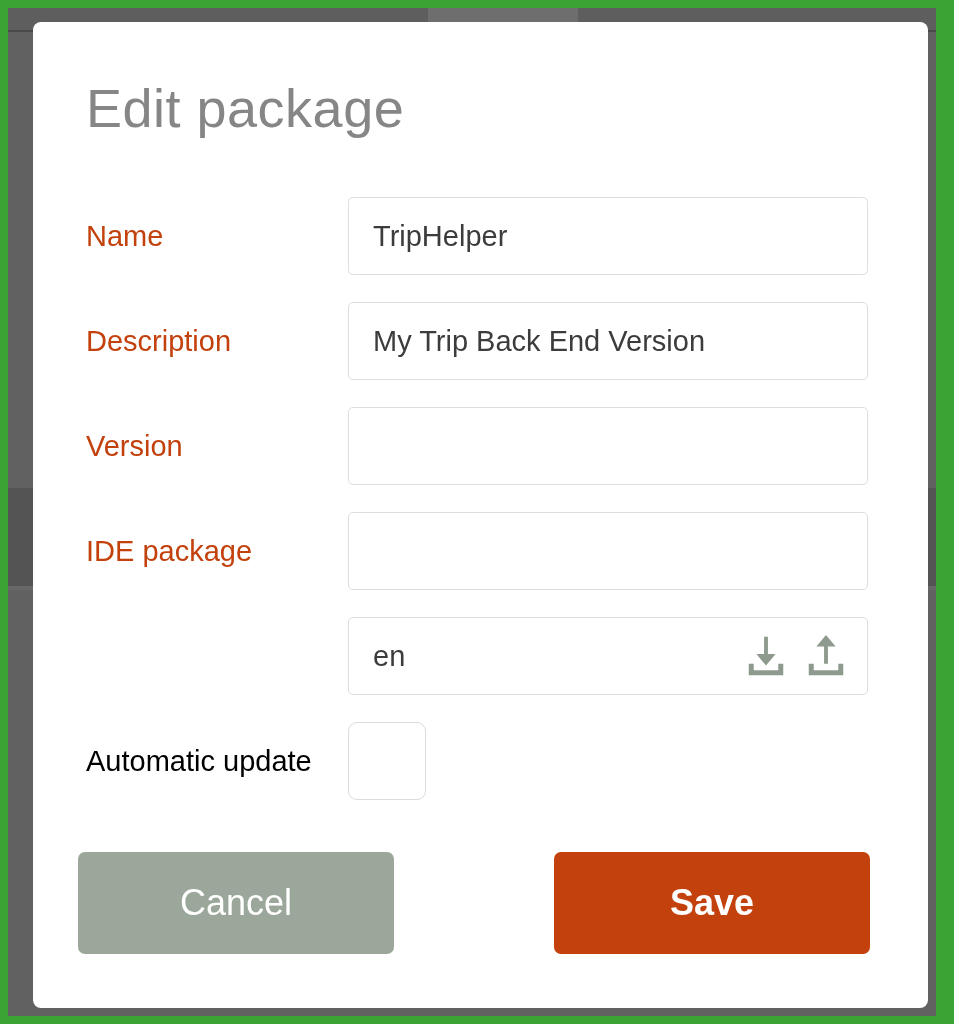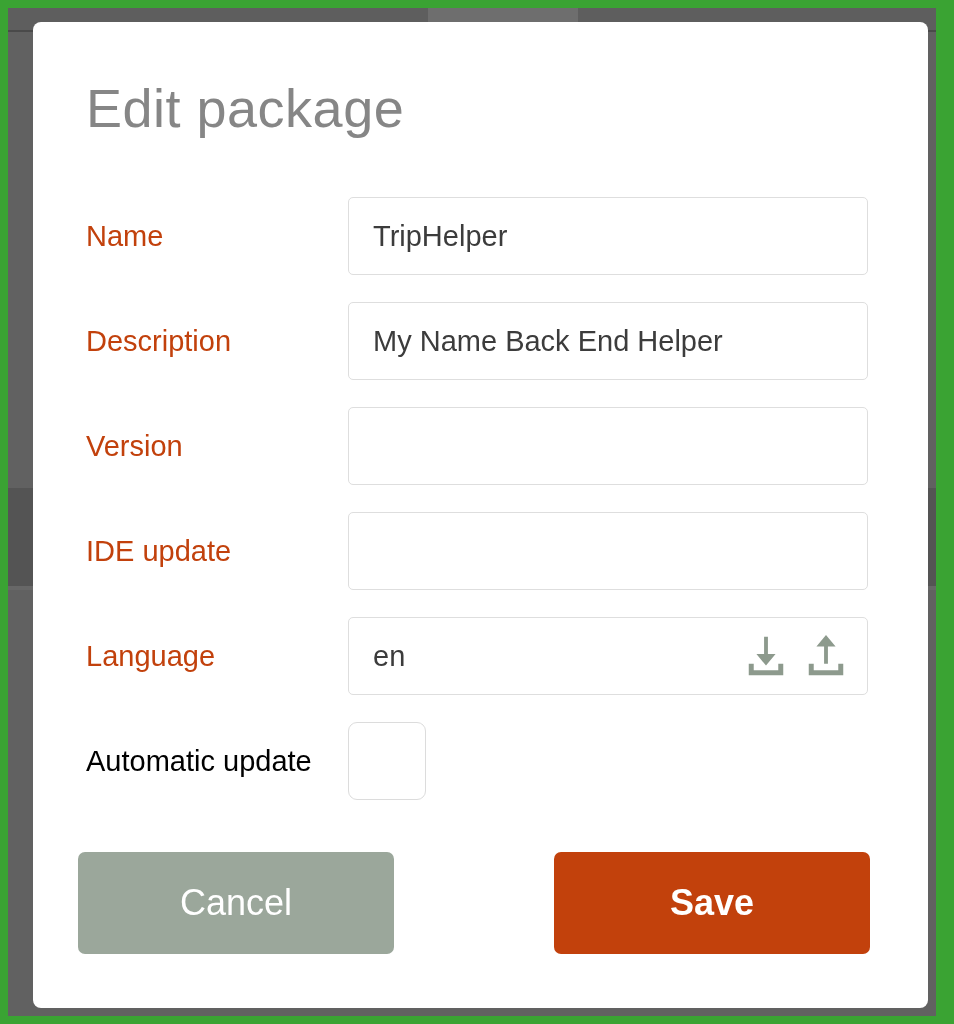--- a/index.html
+++ b/index.html
@@ -227,40 +227,39 @@
       <div class="form-row">
         <div class="row-label">Name</div>
         <div class="row-field">
           <div class="field-value">TripHelper</div>
         </div>
       </div>
 
       <div class="form-row">
         <div class="row-label">Description</div>
         <div class="row-field">
-          <div class="field-value">My Name Back End Helper</div>
+          <div class="field-value">My Trip Back End Version</div>
         </div>
       </div>
 
       <div class="form-row">
         <div class="row-label">Version</div>
         <div class="row-field">
           <div class="field-value"></div>
         </div>
       </div>
 
       <div class="form-row">
-        <div class="row-label">IDE update</div>
+        <div class="row-label">IDE package</div>
         <div class="row-field">
           <div class="field-value"></div>
         </div>
       </div>
 
       <div class="form-row">
-        <div class="row-label">Language</div>
         <div class="row-field">
           <div class="field-value">en</div>
           <div class="field-icons">
             <span>
               <svg class="tray-icon" viewBox="0 0 24 24" aria-hidden="true">
                 <path d="M11 2 h2 v9 h4 l-5 6 l-5 -6 h4 z" fill="#8d9a8d"></path>
                 <path d="M3 16 h2.6 v3.4 h12.8 V16 H21 v6 H3 z" fill="#8d9a8d"></path>
               </svg>
             </span>
             <span>

